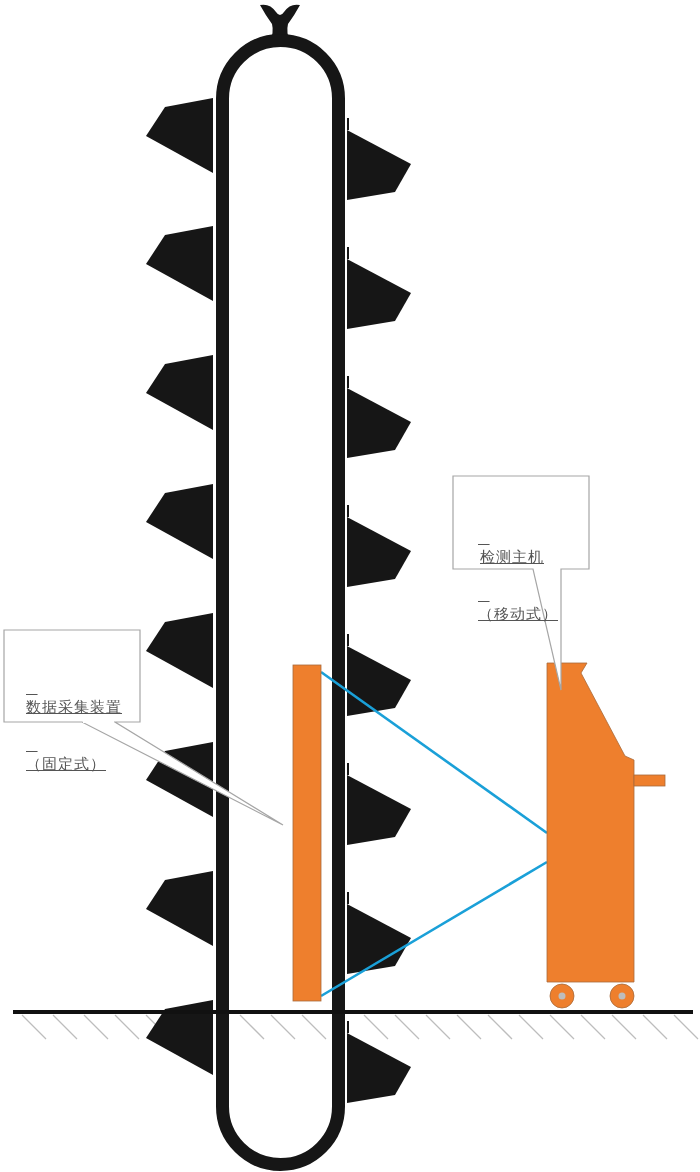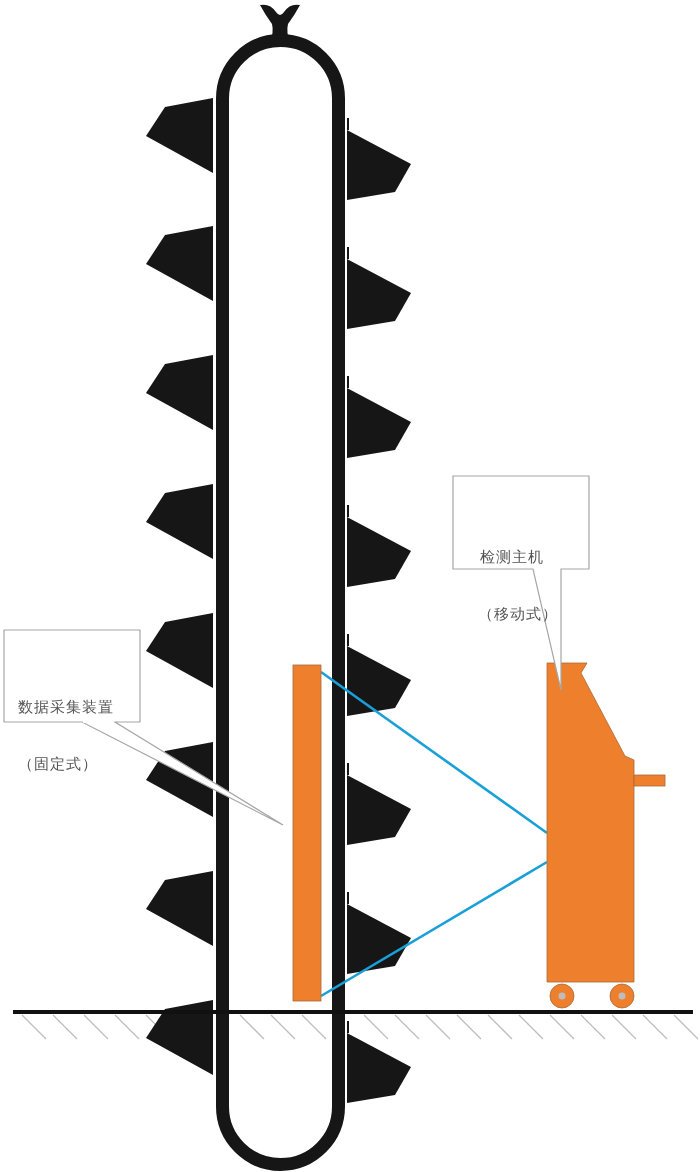--- a/index.html
+++ b/index.html
@@ -1,18 +1,18 @@
 <!DOCTYPE html>
 <html><head>
 <meta charset="utf-8">
 <style>
   html, body { margin: 0; padding: 0; background: #ffffff; }
   body { width: 700px; height: 1172px; position: relative; overflow: hidden; font-family: "DejaVu Serif", serif; }
   svg.diagram { position: absolute; left: 0; top: 0; width: 700px; height: 1172px; }
-  .callout-text { position: absolute; color: #555555; font-size: 15px; line-height: 19px; letter-spacing: 1px; white-space: pre; font-family: "DejaVu Serif", serif; }
+  .callout-text { position: absolute; color: #555555; font-size: 15px; line-height: 19px; letter-spacing: 1px; white-space: pre; font-family: "DejaVu Serif", serif; text-decoration: underline; }
 </style>
 </head>
 <body>
 
 <svg class="diagram" viewBox="0 0 700 1172" xmlns="http://www.w3.org/2000/svg">
 
   <g stroke="#bdbdbd" stroke-width="1.3">
     <line x1="22" y1="1015" x2="46" y2="1039"></line>
     <line x1="53" y1="1015" x2="77" y2="1039"></line>
     <line x1="84" y1="1015" x2="108" y2="1039"></line>
@@ -135,21 +135,21 @@
     <polygon points="4,630 140,630 140,722 115,722 283,825 82,722 4,722" fill="#ffffff" stroke="#a6a6a6" stroke-width="1.2" stroke-linejoin="miter"></polygon>
     <line x1="83" y1="722" x2="114" y2="722" stroke="#ffffff" stroke-width="2"></line>
   </g>
 
   <g>
     <polygon points="453,476 589,476 589,569 561,569 561,690 533,569 453,569" fill="#ffffff" stroke="#a6a6a6" stroke-width="1.2" stroke-linejoin="miter"></polygon>
     <line x1="534" y1="569" x2="560" y2="569" stroke="#ffffff" stroke-width="2"></line>
   </g>
 </svg>
 
-<div class="callout-text" style="left:18px; top:660px;">
+<div class="callout-text" style="left:26px; top:660px;">
   <div>数据采集装置</div>
   <div>（固定式）</div>
 </div>
 
 <div class="callout-text" style="left:478px; top:510px;">
   <div style="padding-left:2px;">检测主机</div>
   <div>（移动式）</div>
 </div>
 
 </body></html>

